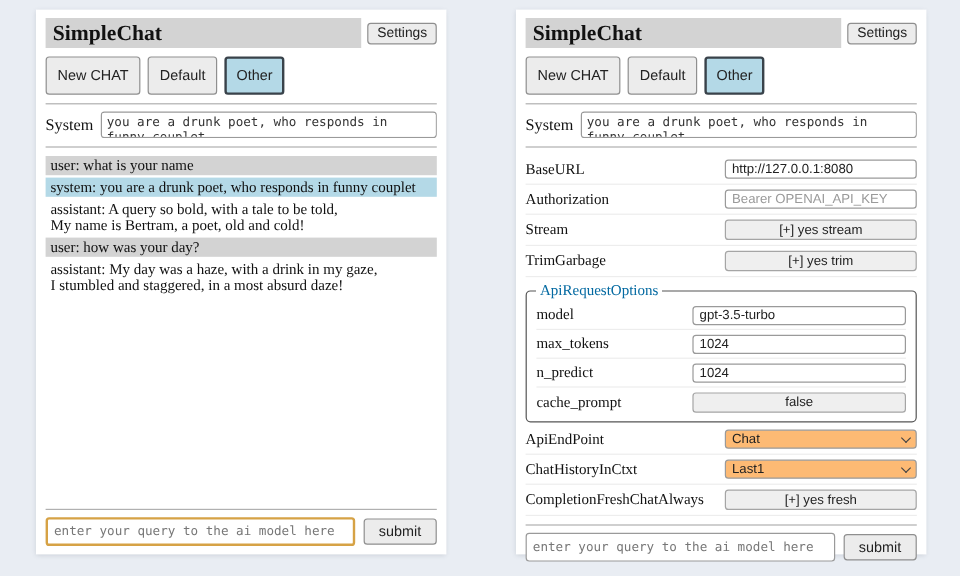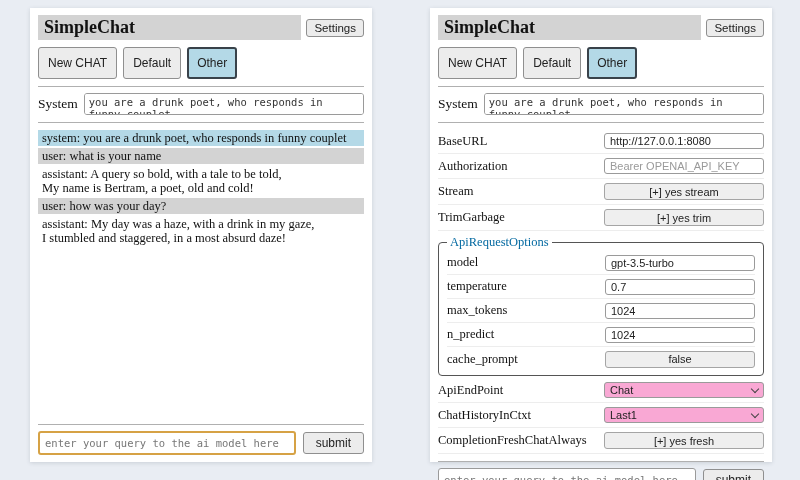--- a/index.html
+++ b/index.html
@@ -33,31 +33,31 @@
   .msg-user{background:var(--user-msg-bg,#d3d3d3);}
   .msg-assistant{background:transparent;}
   
   .srow{display:flex;align-items:center;padding:4px 0;border-bottom:1px solid #ededed;}
   .slabel{flex:1;font-size:12.5px;color:#111;}
   .sctl{width:160px;box-sizing:border-box;}
   .sinput{height:16px;border:1px solid #9a9a9a;border-radius:3px;
     font-family:"Liberation Sans", sans-serif;font-size:11px;color:#222;padding:1px 5px;}
   .sinput::placeholder{color:#9a9a9a;}
   .sbtn{height:17px;padding:0 4px;font-size:11px;border:1px solid #a5a5a5;background:#efefef;}
-  .sselect{height:16px;border:1px solid #9a9a9a;border-radius:3px;background:#f9a8d4;
+  .sselect{height:16px;border:1px solid #9a9a9a;border-radius:3px;background:#fdba74;
     font-family:"Liberation Sans", sans-serif;font-size:11px;color:#222;display:flex;
     align-items:center;padding:0 5px;}
   .sselect span:first-child{flex:1;}
   .chev{width:5px;height:5px;border-right:1.2px solid #444;border-bottom:1.2px solid #444;
     transform:rotate(45deg);margin-top:-3px;}
   fieldset.aro{border:1px solid #555;border-radius:4px;margin:4px 0 2px 0;
     padding:1px 8px 4px 8px;}
   fieldset.aro legend{font-size:12.5px;padding:0 3px;color:#0369a1;}
   fieldset.aro .srow{padding:3.5px 0;}
-  fieldset.aro .sctl{width:150px;}
+  fieldset.aro .sctl{width:178px;}
   .spacer{flex:1;}
   
   .qrow{display:flex;align-items:center;gap:7px;}
   .qinput{flex:1;height:24px;border:1px solid #9a9a9a;border-radius:3px;box-sizing:border-box;
     font-family:"DejaVu Sans Mono", monospace;font-size:10.5px;color:#555;padding:0 5px;}
   .qinput::placeholder{color:#777;}
   .qinput.focused{border:2px solid var(--query-focus-border,#d6a245);}
   .submit{font-size:12px;padding:3px 12px;}
 </style>
 </head>
@@ -75,22 +75,22 @@
       <button>Default</button>
       <button class="session-selected">Other</button>
     </div>
     <div class="hr"></div>
     <div class="sysrow">
       <span class="syslabel">System</span>
       <textarea class="systext" spellcheck="false" style="">you are a drunk poet, who responds in funny couplet</textarea>
     </div>
     <div class="hr"></div>
     <div class="msgs">
+      <div class="msg msg-user">user: what is your name</div>
       <div class="msg msg-system">system: you are a drunk poet, who responds in funny couplet</div>
-      <div class="msg msg-user">user: what is your name</div>
       <div class="msg msg-assistant">assistant: A query so bold, with a tale to be told,
 My name is Bertram, a poet, old and cold!</div>
       <div class="msg msg-user">user: how was your day?</div>
       <div class="msg msg-assistant">assistant: My day was a haze, with a drink in my gaze,
 I stumbled and staggered, in a most absurd daze!</div>
     </div>
     <div class="spacer"></div>
     <div class="hr"></div>
     <div class="qrow">
       <input class="qinput focused" placeholder="enter your query to the ai model here" style="">
@@ -132,24 +132,20 @@
       <button class="sctl sbtn">[+] yes trim</button>
     </div>
 
     <fieldset class="aro">
       <legend>ApiRequestOptions</legend>
       <div class="srow">
         <span class="slabel">model</span>
         <input class="sctl sinput" value="gpt-3.5-turbo" style="">
       </div>
       <div class="srow">
-        <span class="slabel">temperature</span>
-        <input class="sctl sinput" value="0.7" style="">
-      </div>
-      <div class="srow">
         <span class="slabel">max_tokens</span>
         <input class="sctl sinput" value="1024" style="">
       </div>
       <div class="srow">
         <span class="slabel">n_predict</span>
         <input class="sctl sinput" value="1024" style="">
       </div>
       <div class="srow" style="border-bottom:none">
         <span class="slabel">cache_prompt</span>
         <button class="sctl sbtn">false</button>

